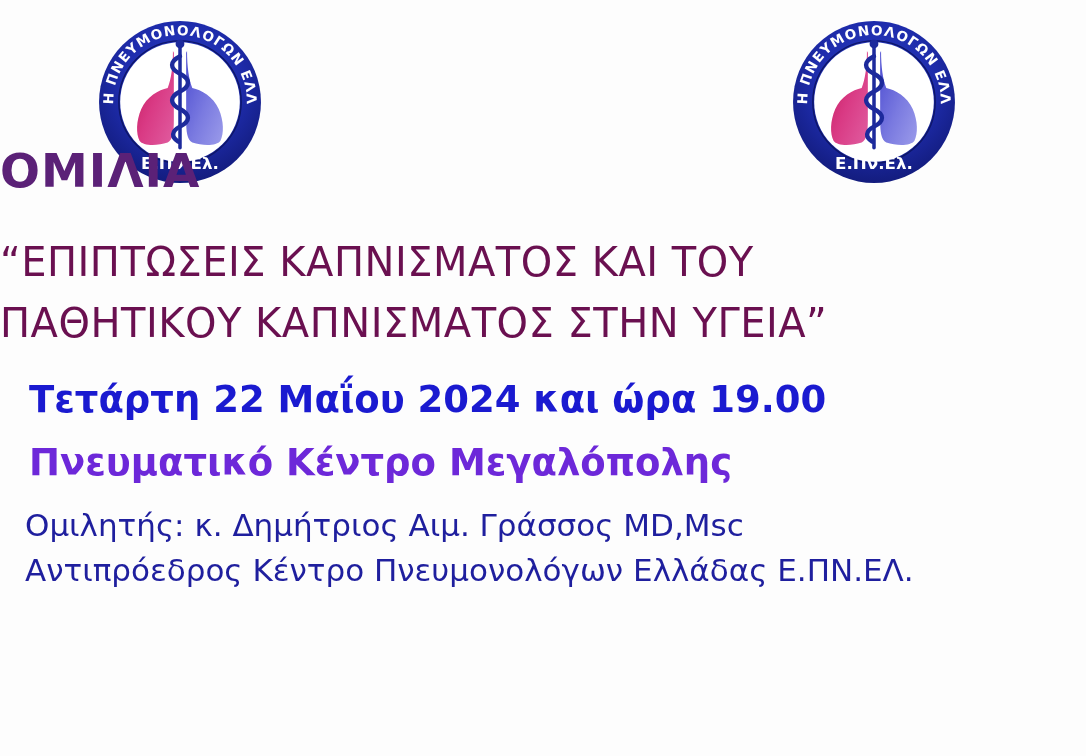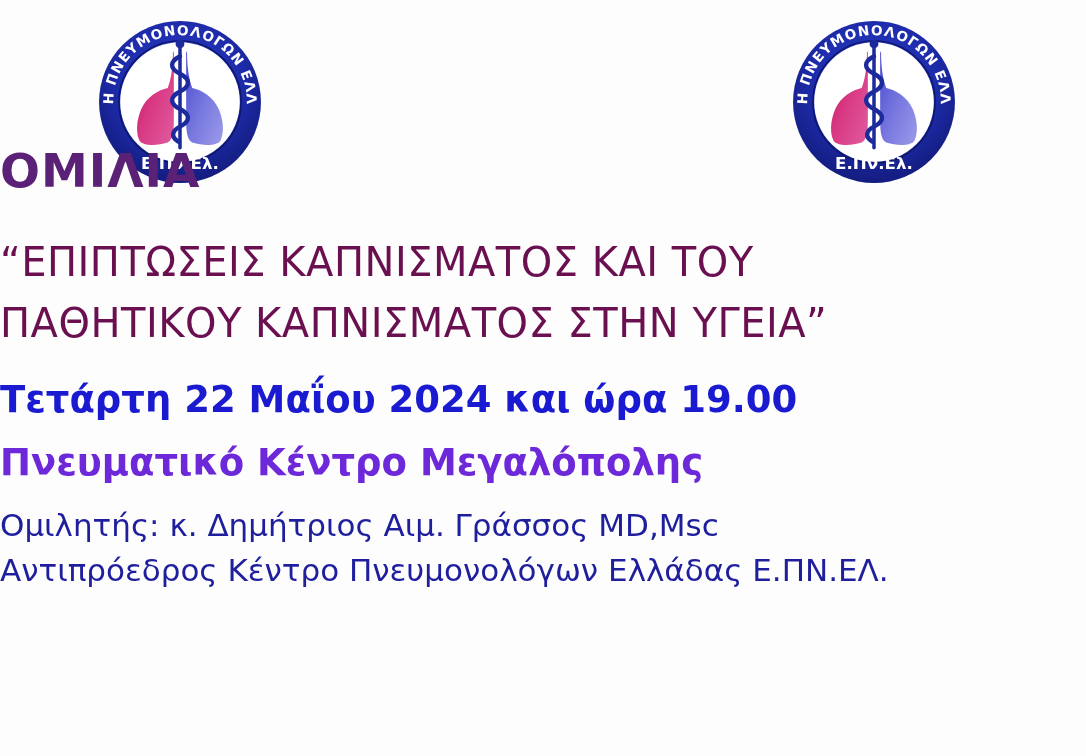--- a/index.html
+++ b/index.html
@@ -61,34 +61,35 @@
   .when {
     position: absolute;
     top: 368px;
     left: 0;
     width: 922px;
     color: #1a1ad0;
     font-size: 37px;
     font-weight: bold;
     line-height: 63px;
     font-family: "DejaVu Sans", sans-serif;
+    padding-left: 29px;
   }
   .when .venue-line { color: #6d28d9; }
 
   .speaker {
     position: absolute;
     top: 503px;
     left: 0;
     width: 1086px;
     color: #1f1f9e;
     font-size: 31px;
     line-height: 45px;
     font-family: "DejaVu Sans", sans-serif;
   }
-  .speaker .line { display: block; white-space: nowrap; }
+  .speaker .line { display: block; white-space: nowrap; margin-left: 25px; }
 </style>
 </head>
 <body>
 
 <div class="poster">
 
   <div class="logo logo-left">
     <svg viewBox="0 0 200 200" xmlns="http://www.w3.org/2000/svg" aria-hidden="true">
       <defs>
         <radialGradient id="ringGradA" cx="50%" cy="38%" r="62%">

